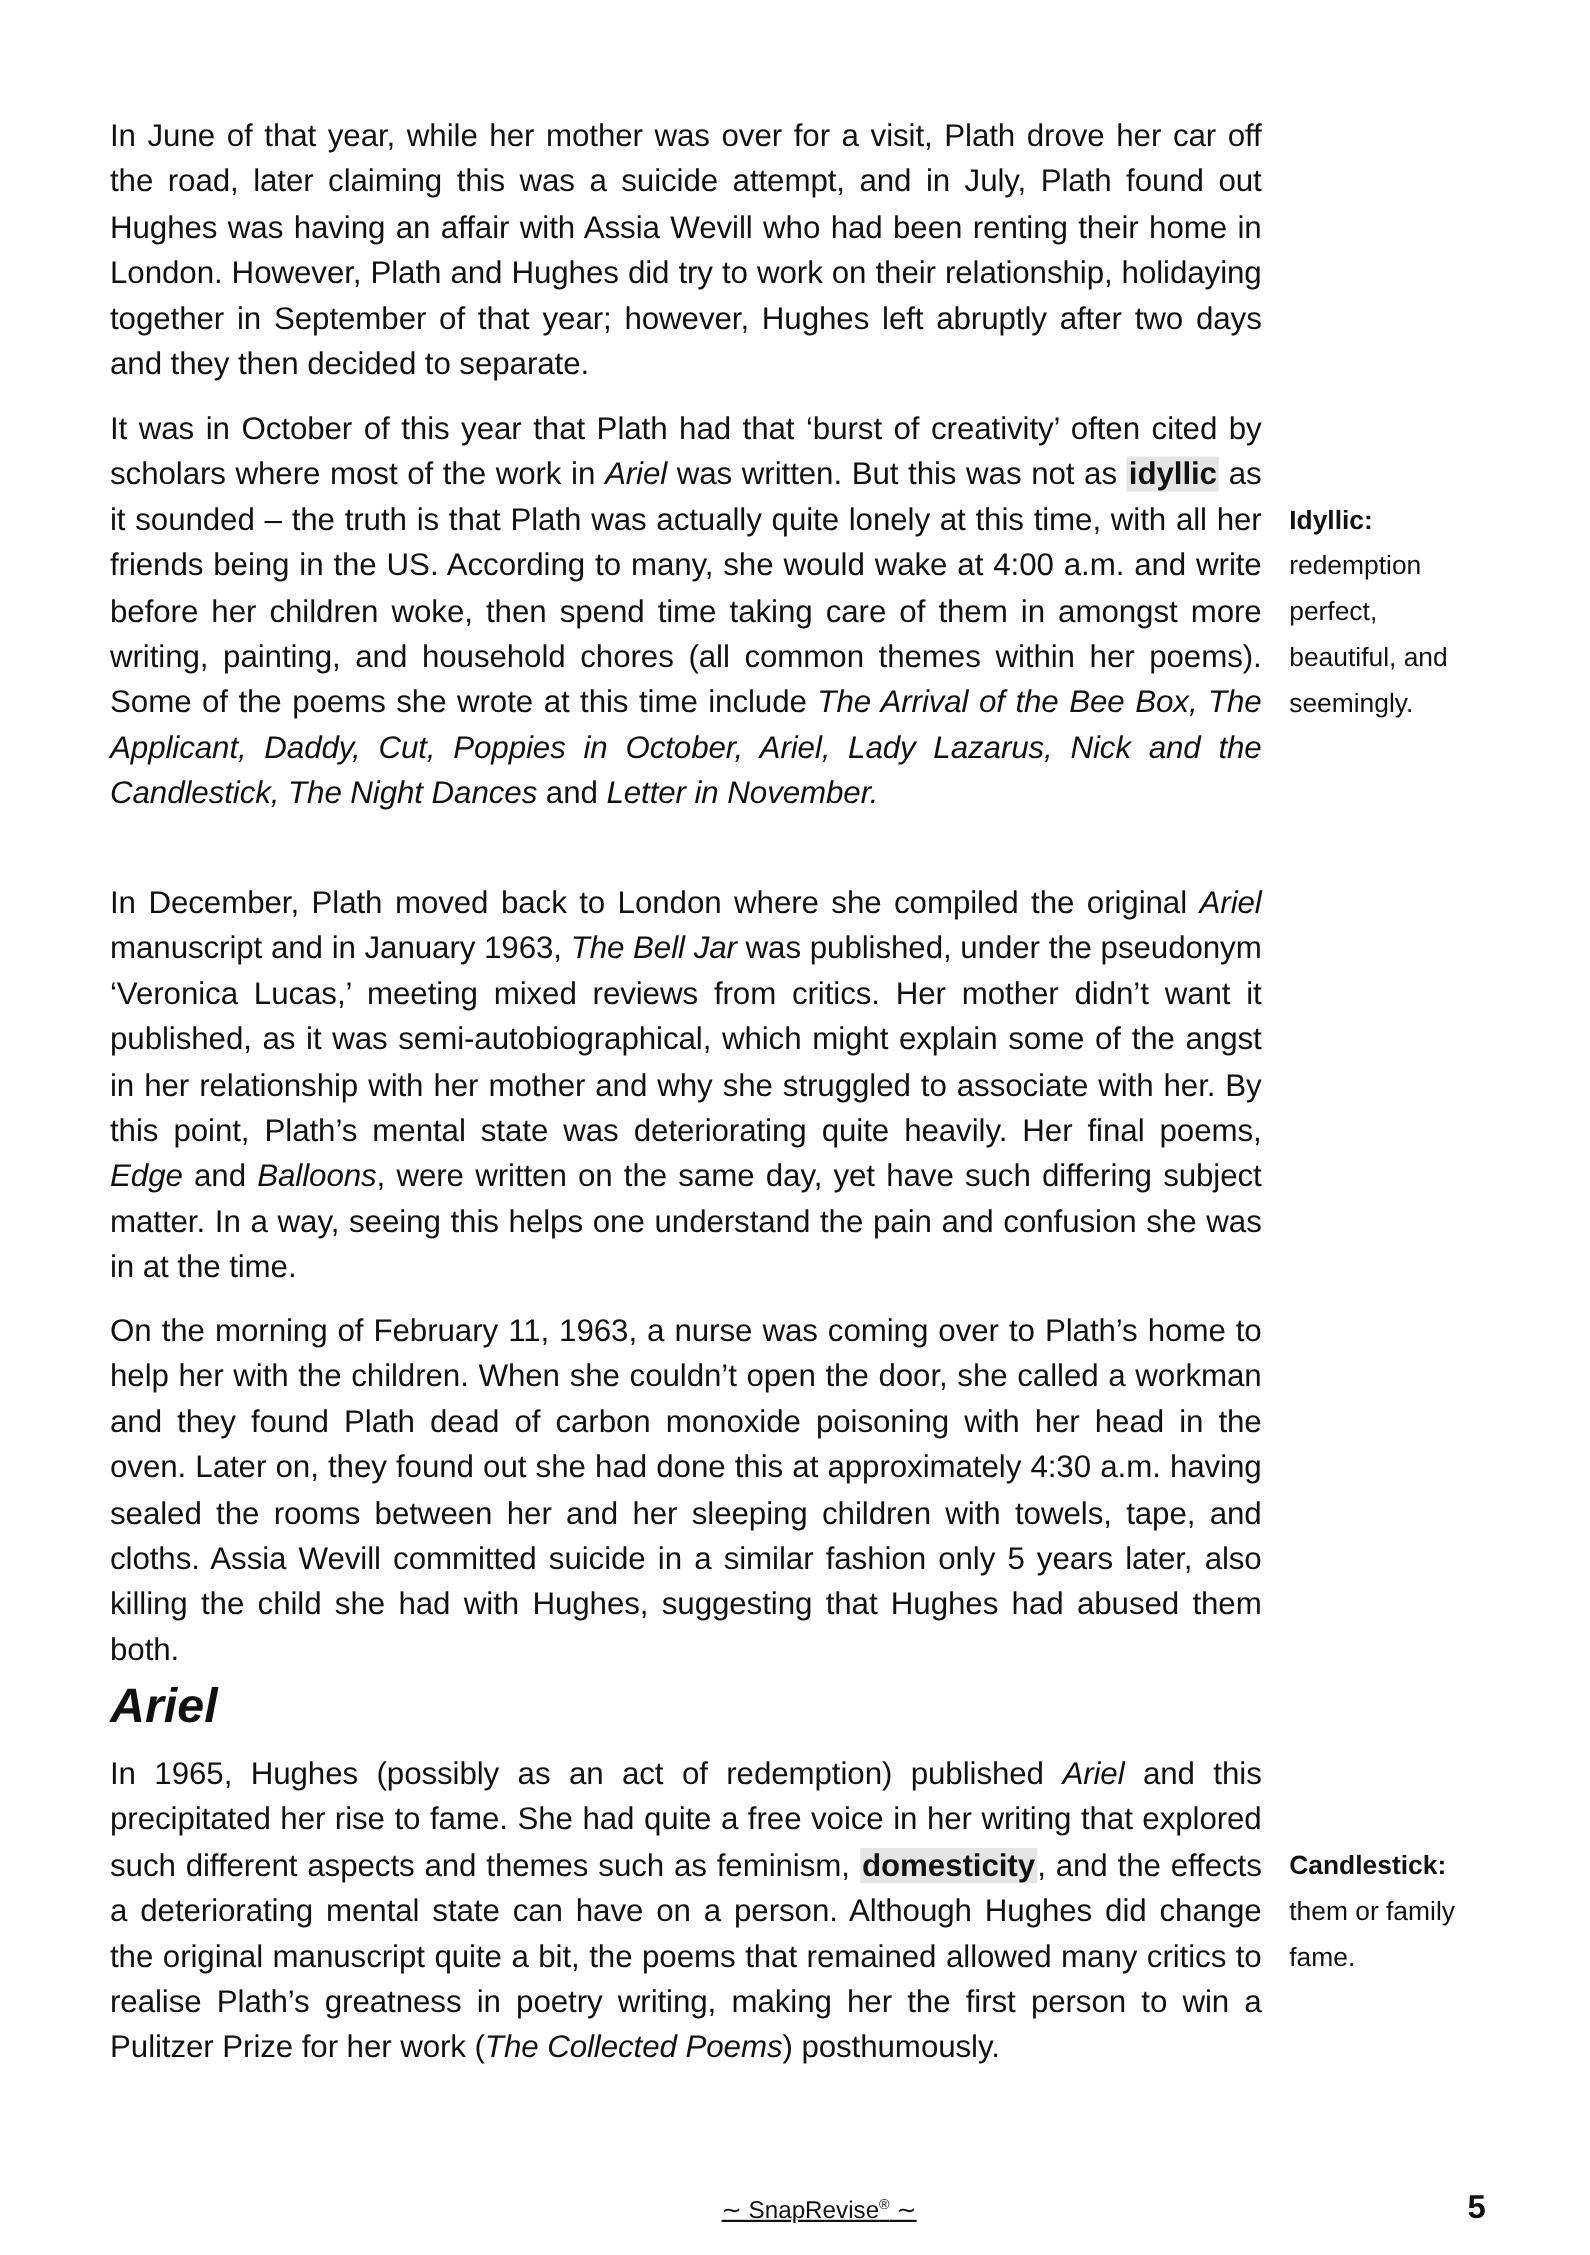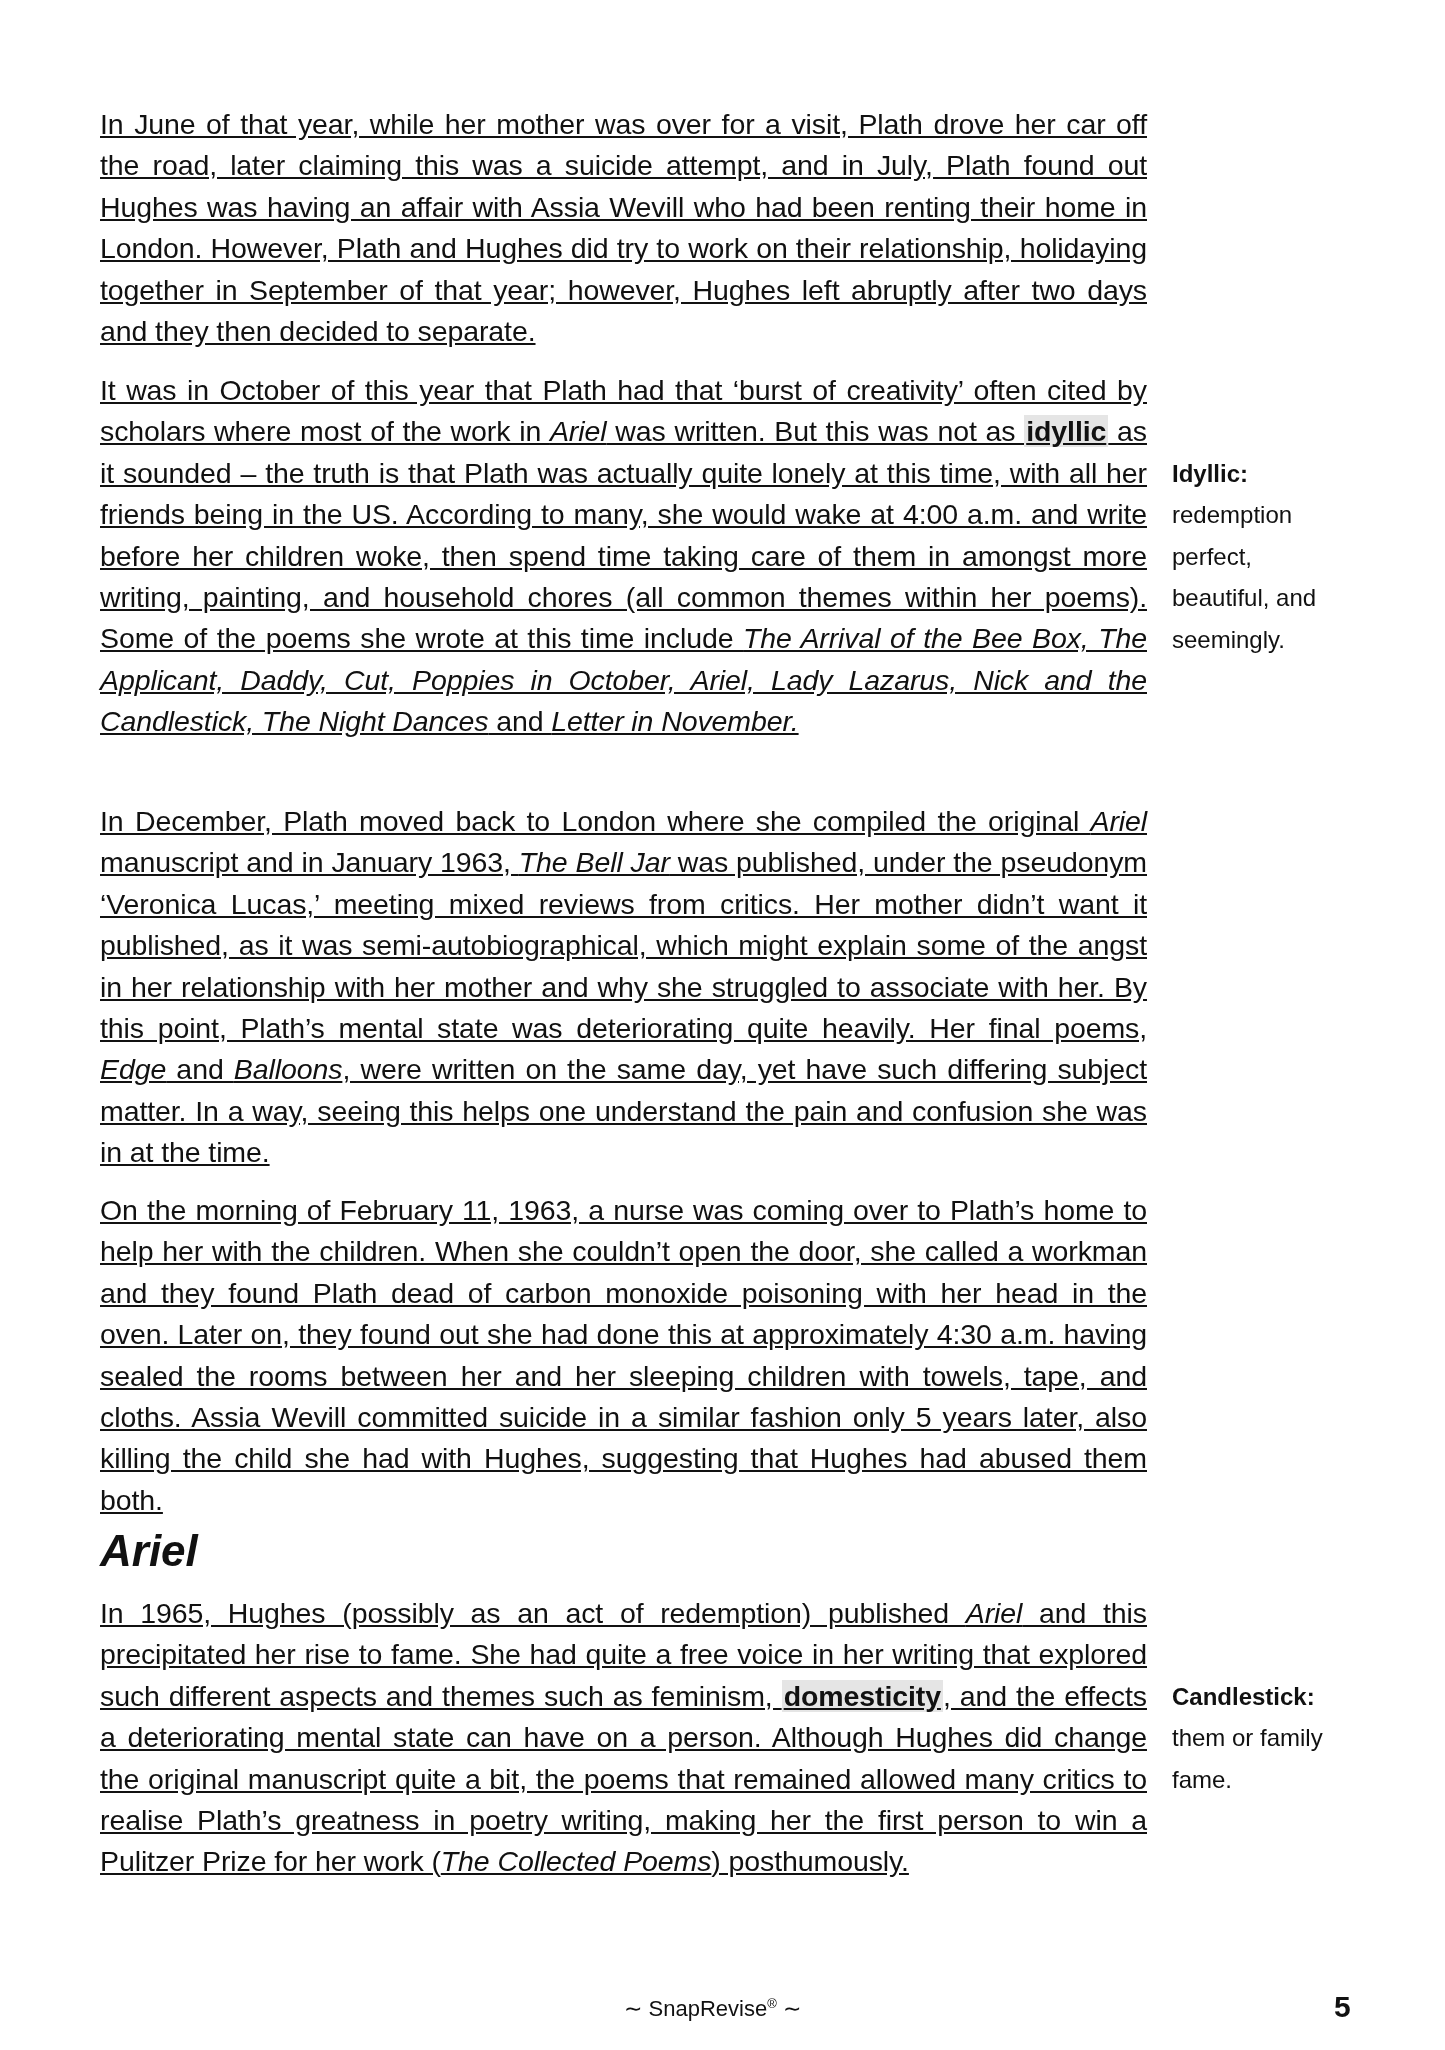--- a/index.html
+++ b/index.html
@@ -1,27 +1,27 @@
 <!DOCTYPE html>
 <html><head>
 <meta charset="utf-8">
 <style>
   html, body { margin:0; padding:0; background:#ffffff; }
   body { width:1445px; height:2050px; position:relative; overflow:hidden;
          font-family:"Liberation Sans", sans-serif; color:#111111; }
   .para { position:absolute; left:100px; width:1047px; font-size:28.5px;
-          line-height:41.4px; text-align:justify; margin:0; letter-spacing:-0.1px;text-decoration:underline; }
+          line-height:41.4px; text-align:justify; margin:0; letter-spacing:-0.1px; }
   .para i { font-style:italic; }
   .hl { background:#e5e5e5; font-weight:bold; padding:0 2px; }
   .heading { position:absolute; left:100px; font-size:44px; font-weight:bold;
              font-style:italic; margin:0; line-height:50px; }
   .side { position:absolute; left:1172px; width:200px; font-size:24px;
           line-height:41.4px; margin:0; }
   .side b { font-weight:bold; display:block; }
-  .footer-brand { position:absolute; left:624px; top:1996px; font-size:22px; }
+  .footer-brand { position:absolute; left:656px; top:1996px; font-size:22px;text-decoration:underline; }
   .footer-brand sup { font-size:13px; }
   .page-num { position:absolute; left:1334px; top:1990px; font-size:30px; font-weight:bold; }
 </style>
 </head>
 <body>
 
 <p class="para" style="top:104px;">In June of that year, while her mother was over for a visit, Plath drove her car off the road, later claiming this was a suicide attempt, and in July, Plath found out Hughes was having an affair with Assia Wevill who had been renting their home in London.  However, Plath and Hughes did try to work on their relationship, holidaying together in September of that year; however, Hughes left abruptly after two days and they then decided to separate.</p>
 
 <p class="para" style="top:370px;"><span>It was in October of this year that Plath had that ‘burst of creativity’ often cited by scholars where most of the work in </span><i>Ariel</i><span> was written.  But this was not as </span><span class="hl">idyllic</span><span> as it sounded – the truth is that Plath was actually quite lonely at this time, with all her friends being in the US. According to many, she would wake at 4:00 a.m. and write before her children woke, then spend time taking care of them in amongst more writing, painting, and household chores (all common themes within her poems). Some of the poems she wrote at this time include </span><i>The Arrival of the Bee Box, The Applicant, Daddy, Cut, Poppies in October, Ariel, Lady Lazarus, Nick and the Candlestick, The Night Dances</i><span> and </span><i>Letter in November.</i></p>
 

